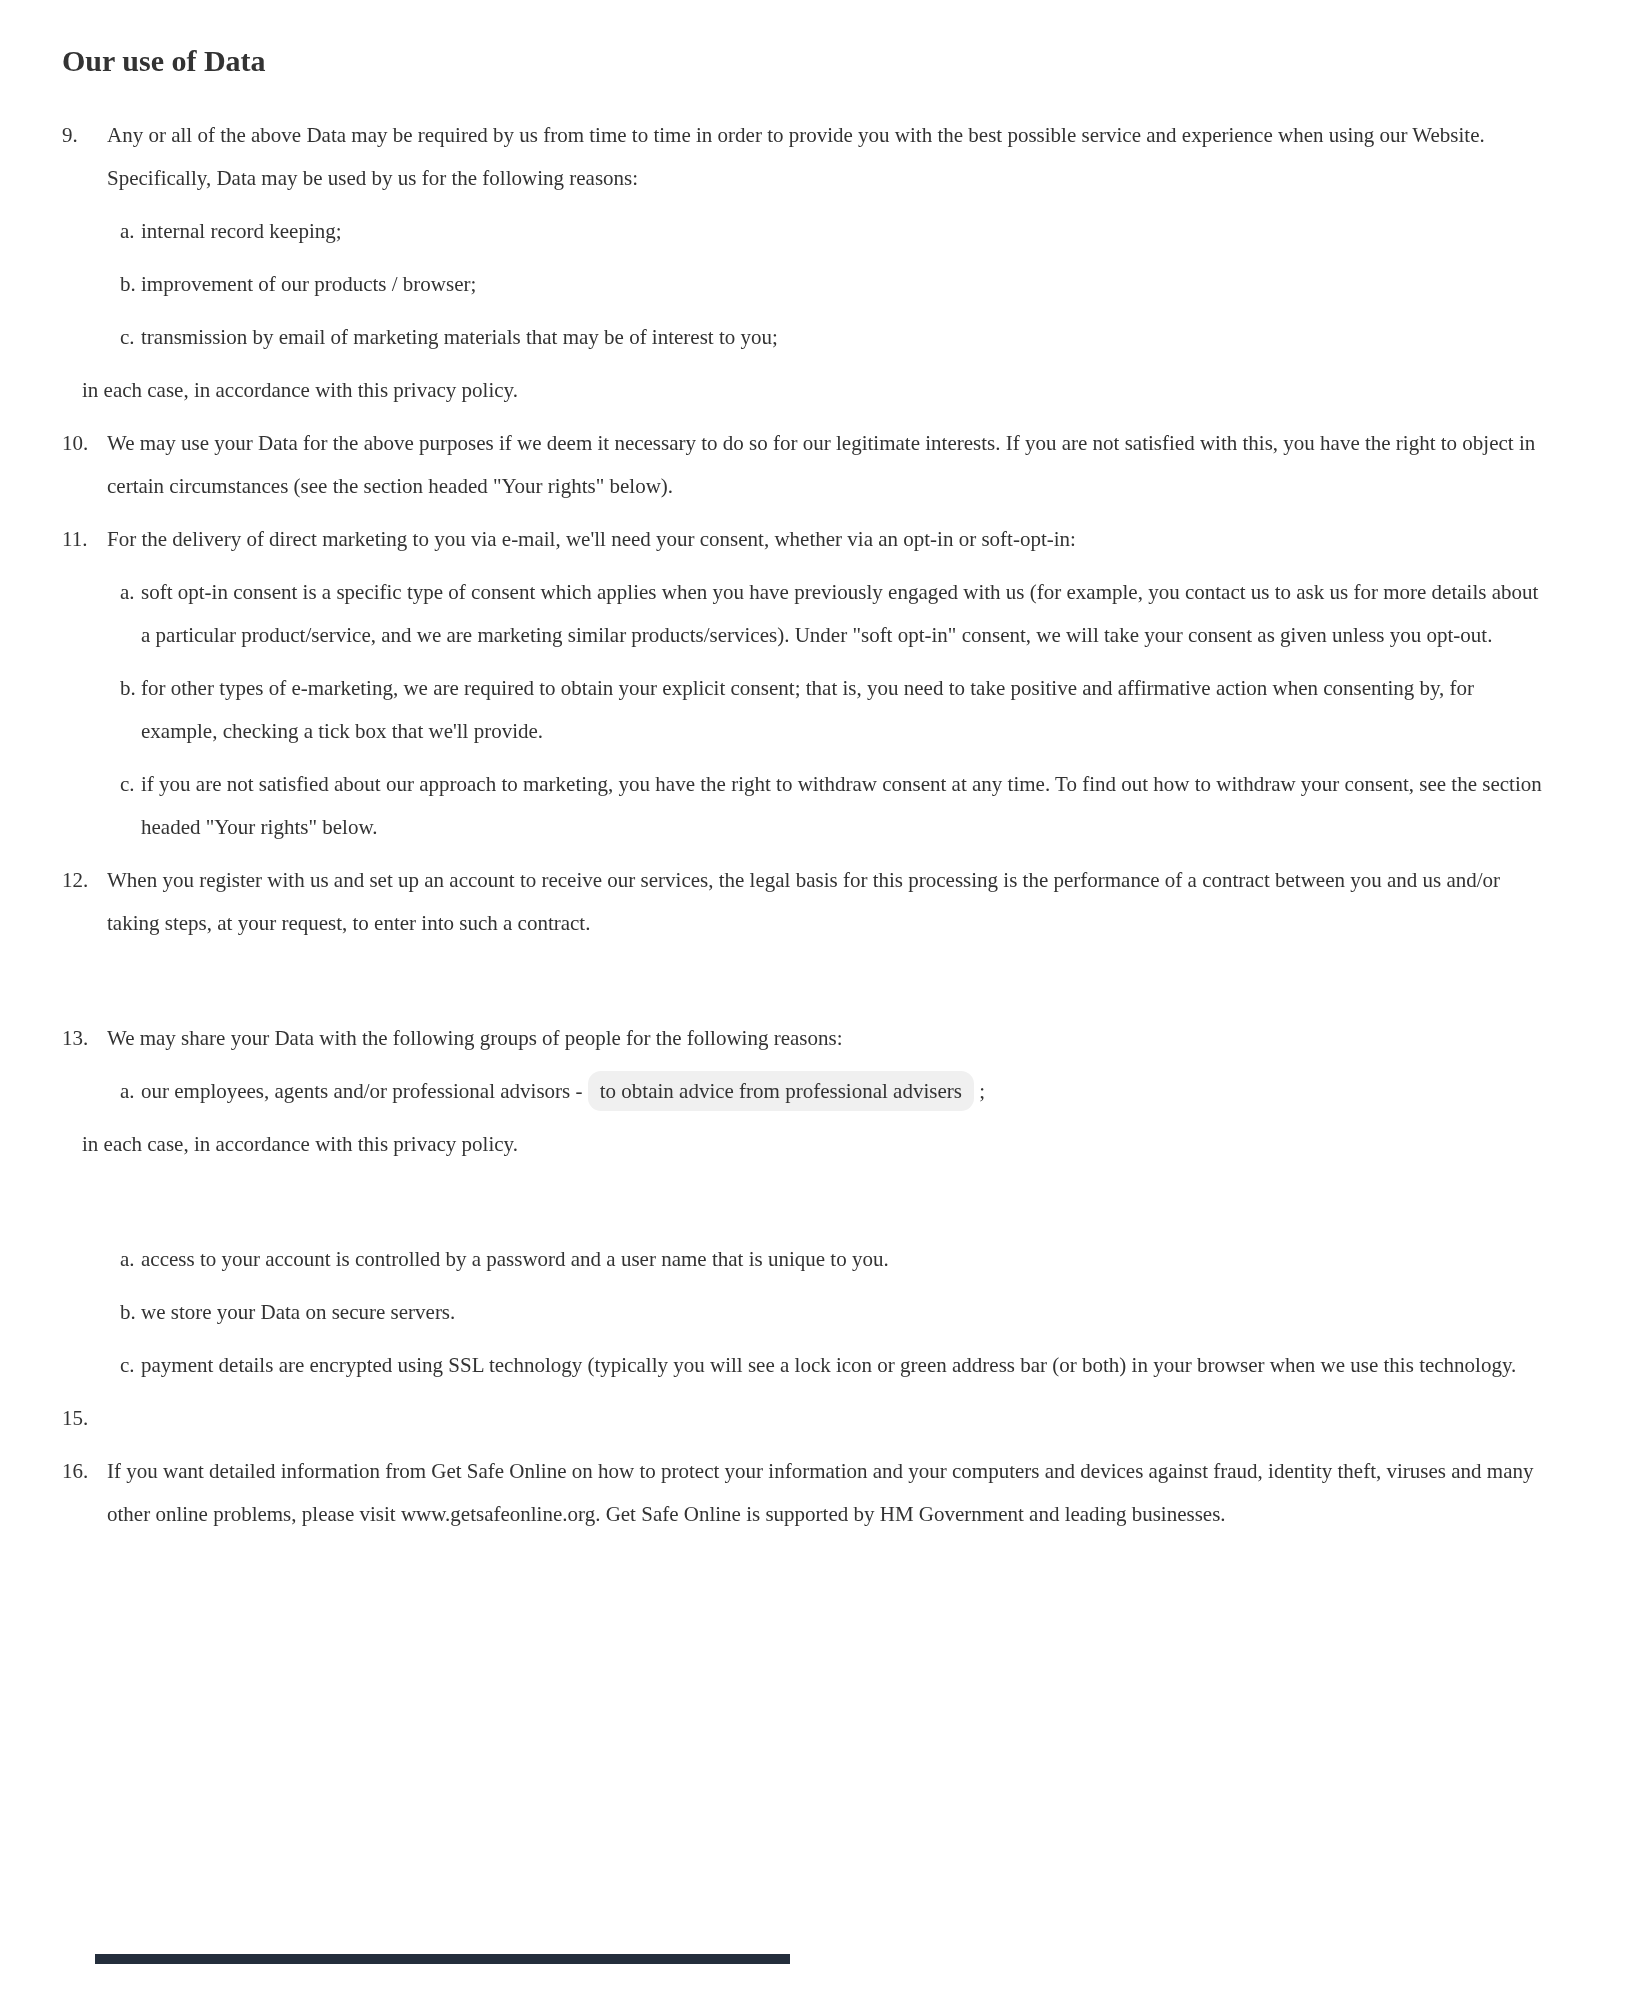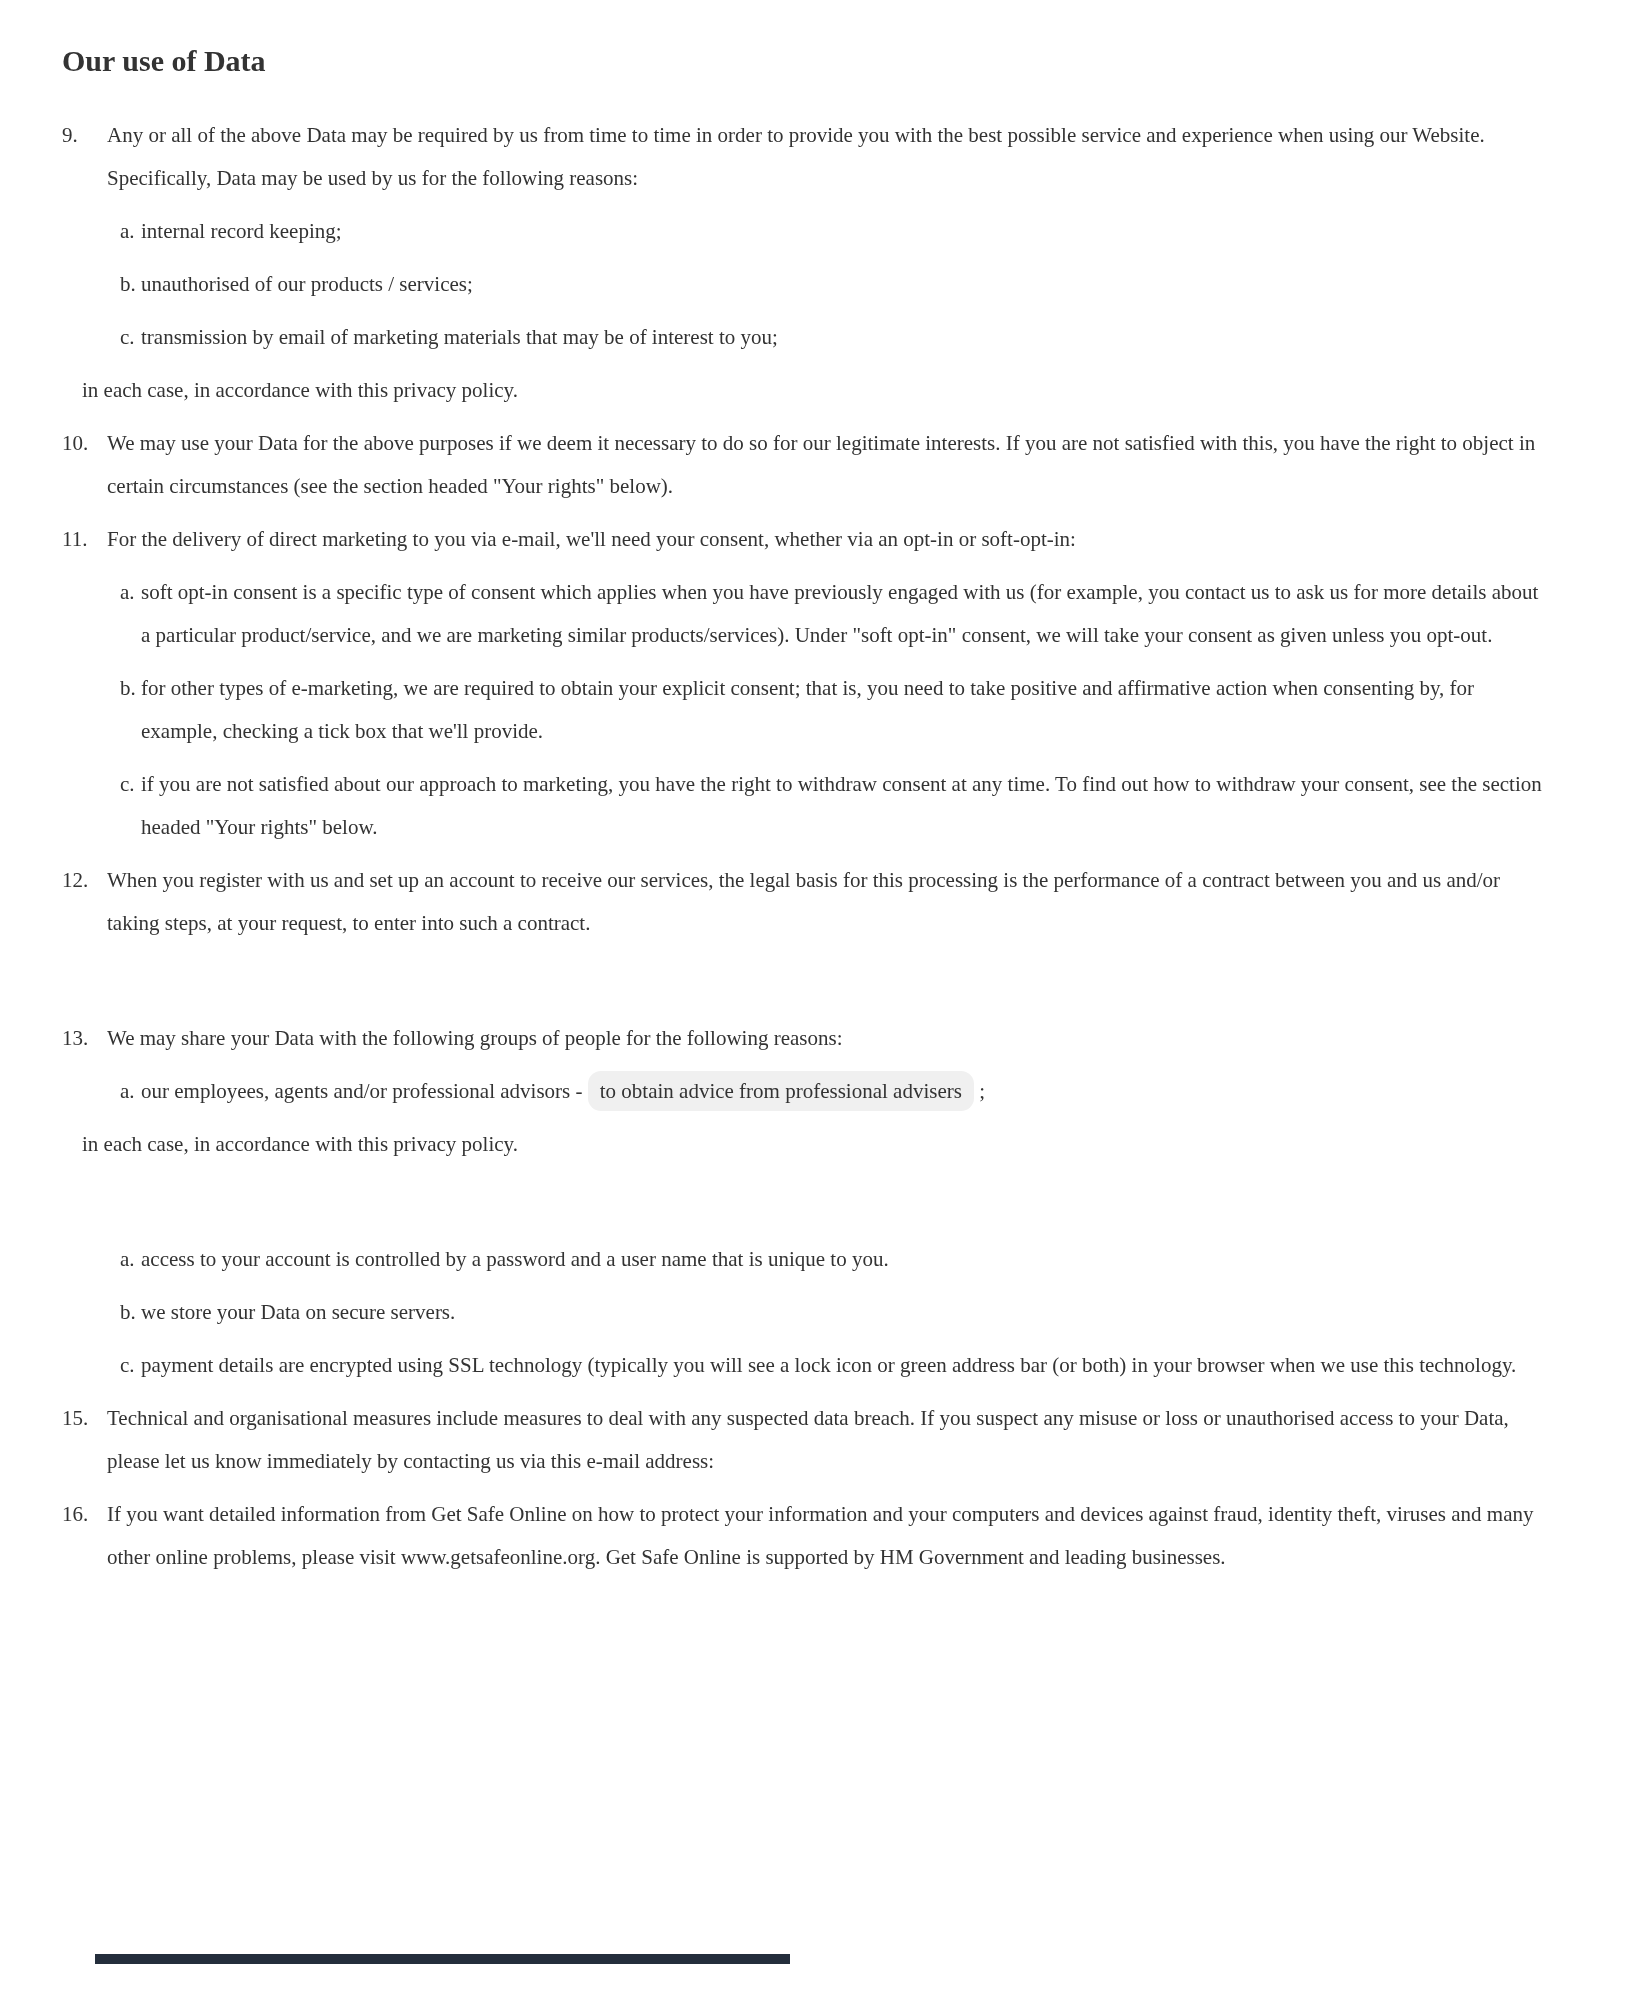--- a/index.html
+++ b/index.html
@@ -58,21 +58,21 @@
         <span class="body">Any or all of the above Data may be required by us from time to time in order to provide you with the best possible service and experience when using our Website. Specifically, Data may be used by us for the following reasons:</span>
       </div>
 
       <div class="block sub">
         <span class="marker">a.</span>
         <span class="body">internal record keeping;</span>
       </div>
 
       <div class="block sub">
         <span class="marker">b.</span>
-        <span class="body">unauthorised of our products / services;</span>
+        <span class="body">improvement of our products / browser;</span>
       </div>
 
       <div class="block sub">
         <span class="marker">c.</span>
         <span class="body">transmission by email of marketing materials that may be of interest to you;</span>
       </div>
 
       <div class="block note">in each case, in accordance with this privacy policy.</div>
 
       <div class="block item">
@@ -135,21 +135,20 @@
       </div>
 
       <div class="block sub">
         <span class="marker">c.</span>
         <span class="body">payment details are encrypted using SSL technology (typically you will see a lock icon or green address bar (or both) in your browser when we use this technology.</span>
       </div>
 
       <div class="block item">
         <span class="num">15.</span>
         <span class="body">
-          <span>Technical and organisational measures include measures to deal with any suspected data breach. If you suspect any misuse or loss or unauthorised access to your Data, please let us know immediately by contacting us via this e-mail address:</span>
         </span>
       </div>
 
       <div class="block item">
         <span class="num">16.</span>
         <span class="body">If you want detailed information from Get Safe Online on how to protect your information and your computers and devices against fraud, identity theft, viruses and many other online problems, please visit www.getsafeonline.org. Get Safe Online is supported by HM Government and leading businesses.</span>
       </div>
     </section>
 
   </div>

